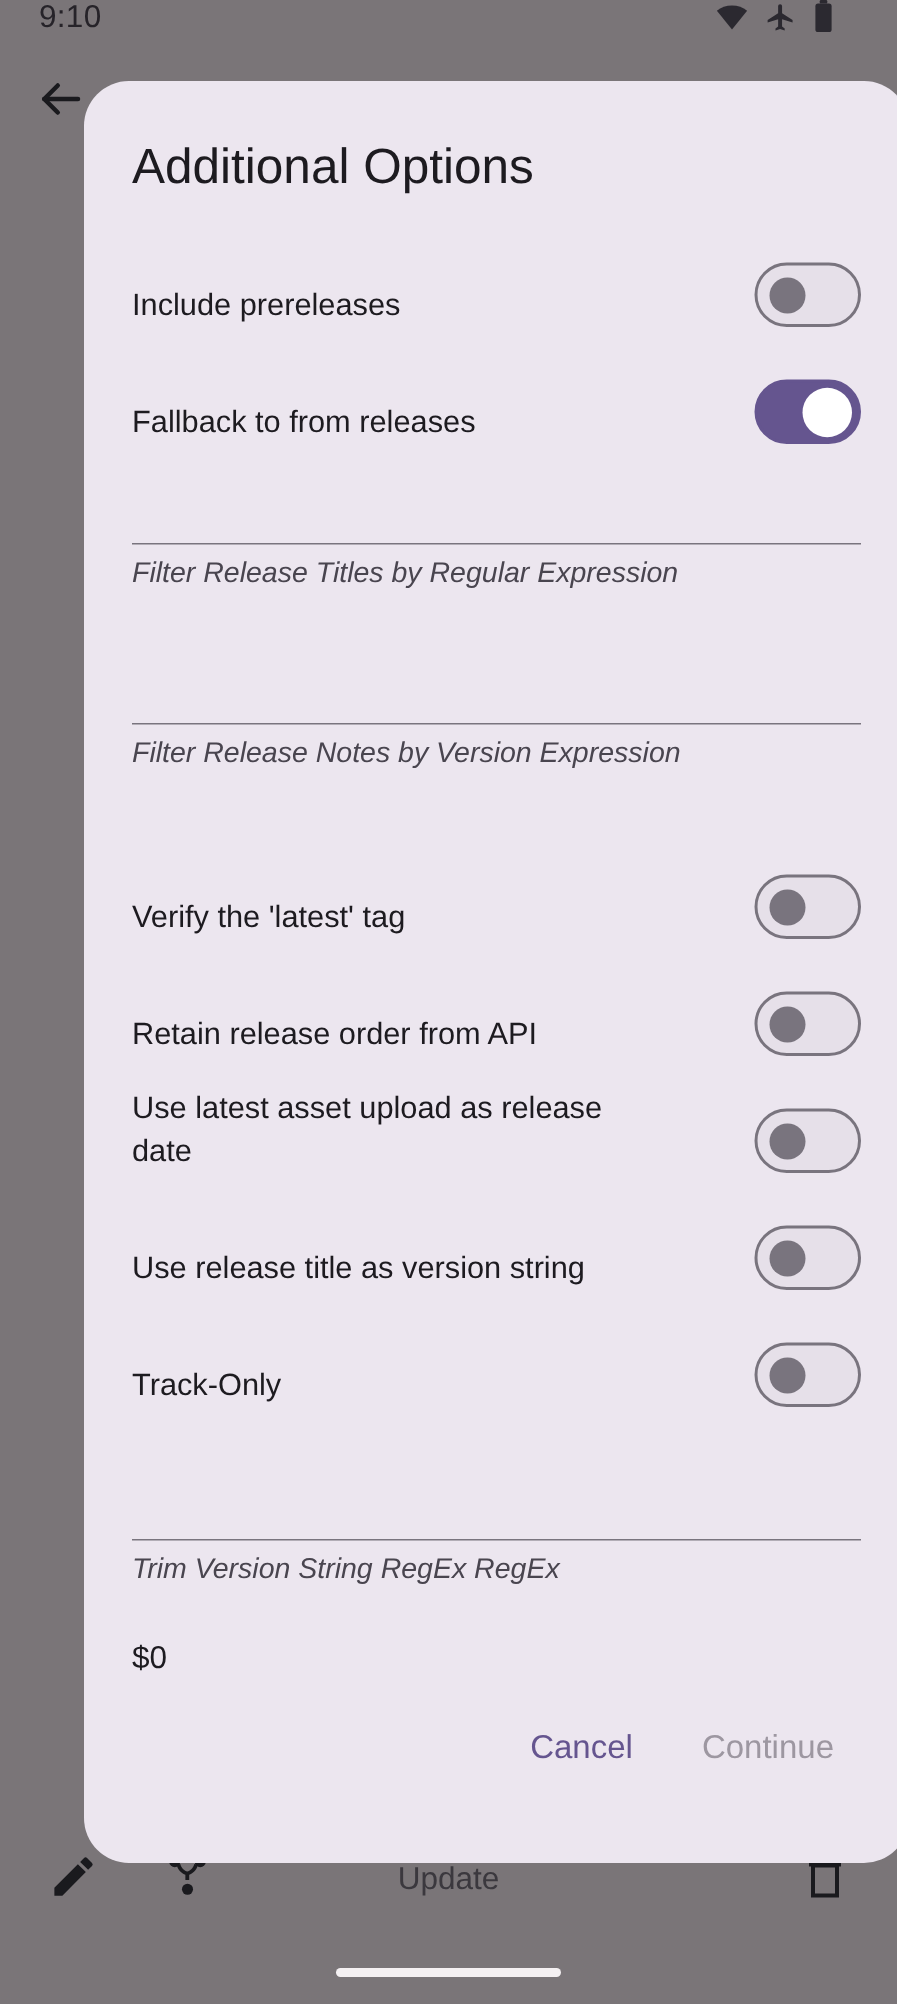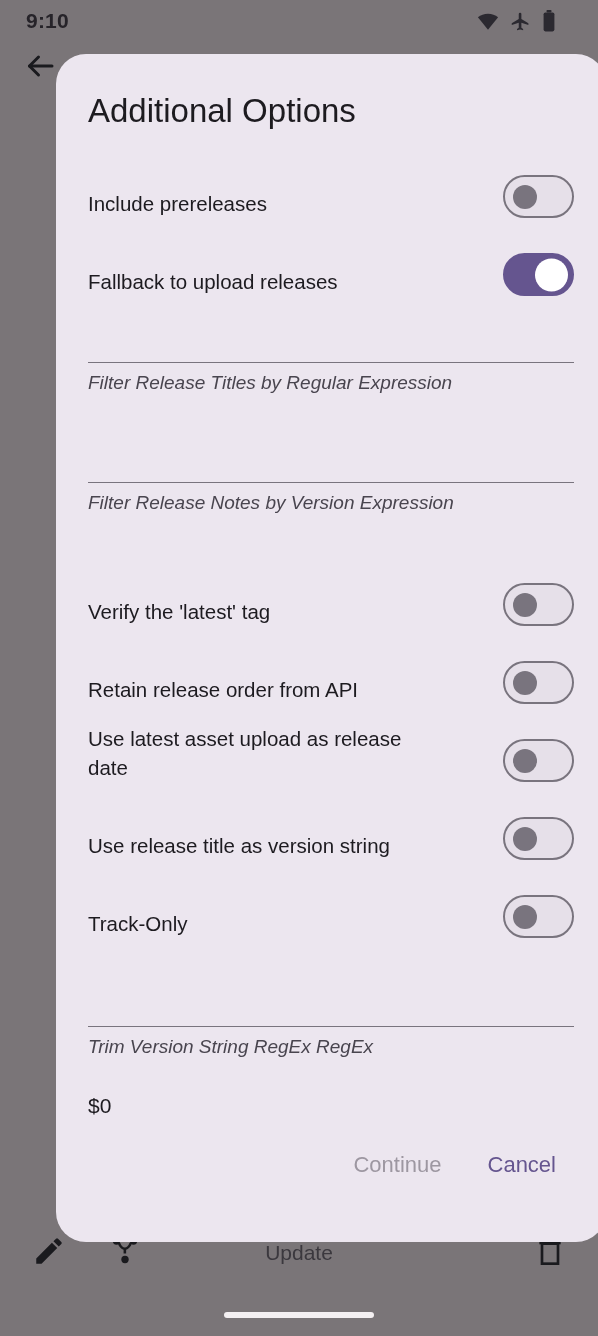--- a/index.html
+++ b/index.html
@@ -17,25 +17,24 @@
     height: 1336px;
     background: #7A7578;
   }
 
   
   #status-bar {
     position: absolute;
     top: 0; left: 0;
     width: 578px; height: 42px;
     display: flex;
-    align-items: center;
+    align-items: flex-start;
     justify-content: space-between;
     padding: 0 22px 0 26px;
     color: #2B2930;
-    font-weight: bold;
   }
   #status-bar .clock {
     font-size: 21px;
     letter-spacing: 0.2px;
     color: #262329;
   }
   #status-bar .icons {
     display: flex;
     align-items: center;
     gap: 11px;
@@ -263,21 +262,21 @@
     <div id="dialog-title">Additional Options</div>
 
     <div class="switch-row">
       <div class="label">Include prereleases</div>
       <div class="switch">
         <div class="thumb"></div>
       </div>
     </div>
 
     <div class="switch-row">
-      <div class="label">Fallback to upload releases</div>
+      <div class="label">Fallback to from releases</div>
       <div class="switch on">
         <div class="thumb"></div>
       </div>
     </div>
 
     <div class="spacer-sm"></div>
 
     <div class="text-field">
       <div class="value"></div>
       <div class="rule"></div>
@@ -337,18 +336,18 @@
       <div class="helper">Trim Version String RegEx RegEx</div>
     </div>
 
     <div class="spacer-sm"></div>
 
     <div class="text-field">
       <div class="value">$0</div>
     </div>
 
     <div id="dialog-actions">
+      <button class="action enabled">Cancel</button>
       <button class="action disabled">Continue</button>
-      <button class="action enabled">Cancel</button>
     </div>
 
   </div>
 </div>
 
 </body></html>

